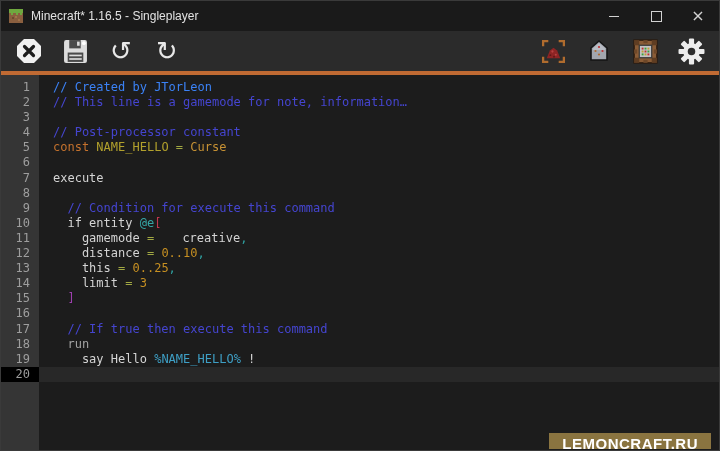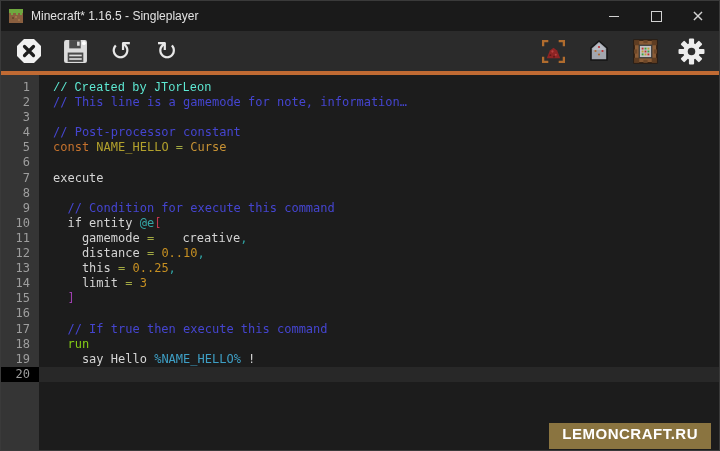--- a/index.html
+++ b/index.html
@@ -29,21 +29,21 @@
   .editor{position:relative;display:flex;height:381px;background:#1c1c1c;}
   .gutter{width:38px;background:#353535;padding-top:5px;box-sizing:border-box;flex:none;}
   .ln{height:15.1px;line-height:15.1px;text-align:right;padding-right:9px;
       color:#9e9e9e;font-family:"DejaVu Sans Mono",monospace;font-size:12px;}
   .ln.cur{background:#000000;}
   .code{flex:1;padding-top:5px;}
   .row{height:15.1px;line-height:15.1px;white-space:pre;padding-left:14px;
        font-family:"DejaVu Sans Mono",monospace;font-size:12px;color:#d4d4d4;}
   .row.cur{background:#282828;}
 
-  .badge{position:absolute;right:8px;bottom:7px;height:26px;line-height:22px;
+  .badge{position:absolute;right:8px;bottom:7px;height:16px;line-height:22px;
          background:#8a7440;color:#ffffff;font-weight:bold;font-size:15px;
          padding:0 13px;letter-spacing:.5px;font-family:"Liberation Sans",sans-serif;}
 </style>
 </head>
 <body>
 
 <div class="window">
 
   <div class="titlebar">
     <span class="title-icon">
@@ -185,37 +185,37 @@
         <div class="ln">13</div>
         <div class="ln">14</div>
         <div class="ln">15</div>
         <div class="ln">16</div>
         <div class="ln">17</div>
         <div class="ln">18</div>
         <div class="ln">19</div>
         <div class="ln cur">20</div>
       </div>
     <div class="code">
-        <div class="row"><span style="color: #5eead4; font-family: Liberation Mono, monospace;">// Created by JTorLeon</span></div>
+        <div class="row"><span style="color: #3b82f6;">// Created by JTorLeon</span></div>
         <div class="row"><span style="color: rgb(69, 69, 208);">// This line is a gamemode for note, information…</span></div>
         <div class="row"></div>
         <div class="row"><span style="color: rgb(69, 69, 208);">// Post-processor constant</span></div>
         <div class="row"><span style="color: rgb(197, 114, 45);">const </span><span style="color: rgb(177, 160, 44);">NAME_HELLO</span><span style="color: rgb(162, 169, 67);"> = </span><span style="color: rgb(198, 145, 52);">Curse</span></div>
         <div class="row"></div>
         <div class="row"><span style="color: rgb(212, 212, 212);">execute</span></div>
         <div class="row"></div>
         <div class="row"><span style="color: rgb(69, 69, 208);">  // Condition for execute this command</span></div>
         <div class="row"><span style="color: rgb(212, 212, 212);">  if entity </span><span style="color: rgb(53, 165, 165);">@e</span><span style="color: rgb(192, 55, 79);">[</span></div>
         <div class="row"><span style="color: rgb(212, 212, 212);">    gamemode</span><span style="color: rgb(162, 169, 67);"> = </span><span style="color: rgb(212, 212, 212); margin-left: 21px;">creative</span><span style="color: rgb(47, 160, 160);">,</span></div>
         <div class="row"><span style="color: rgb(212, 212, 212);">    distance</span><span style="color: rgb(162, 169, 67);"> = </span><span style="color: rgb(199, 144, 34);">0..10</span><span style="color: rgb(47, 160, 160);">,</span></div>
         <div class="row"><span style="color: rgb(212, 212, 212);">    this</span><span style="color: rgb(162, 169, 67);"> = </span><span style="color: rgb(199, 144, 34);">0..25</span><span style="color: rgb(47, 160, 160);">,</span></div>
         <div class="row"><span style="color: rgb(212, 212, 212);">    limit</span><span style="color: rgb(162, 169, 67);"> = </span><span style="color: rgb(199, 144, 34);">3</span></div>
         <div class="row"><span style="color: rgb(157, 63, 174);">  ]</span></div>
         <div class="row"></div>
         <div class="row"><span style="color: rgb(69, 69, 208); margin-top: 9px;">  // If true then execute this command</span></div>
-        <div class="row"><span style="color: #84cc16;">  run</span></div>
+        <div class="row"><span style="color: #a3a3a3;">  run</span></div>
         <div class="row"><span style="color: rgb(212, 212, 212);">    say Hello </span><span style="color: rgb(62, 159, 197);">%NAME_HELLO%</span><span style="color: rgb(212, 212, 212);"> !</span></div>
         <div class="row cur"></div>
       </div>
     <div class="badge">LEMONCRAFT.RU</div>
   </div>
 
 </div>
 
 </body></html>

